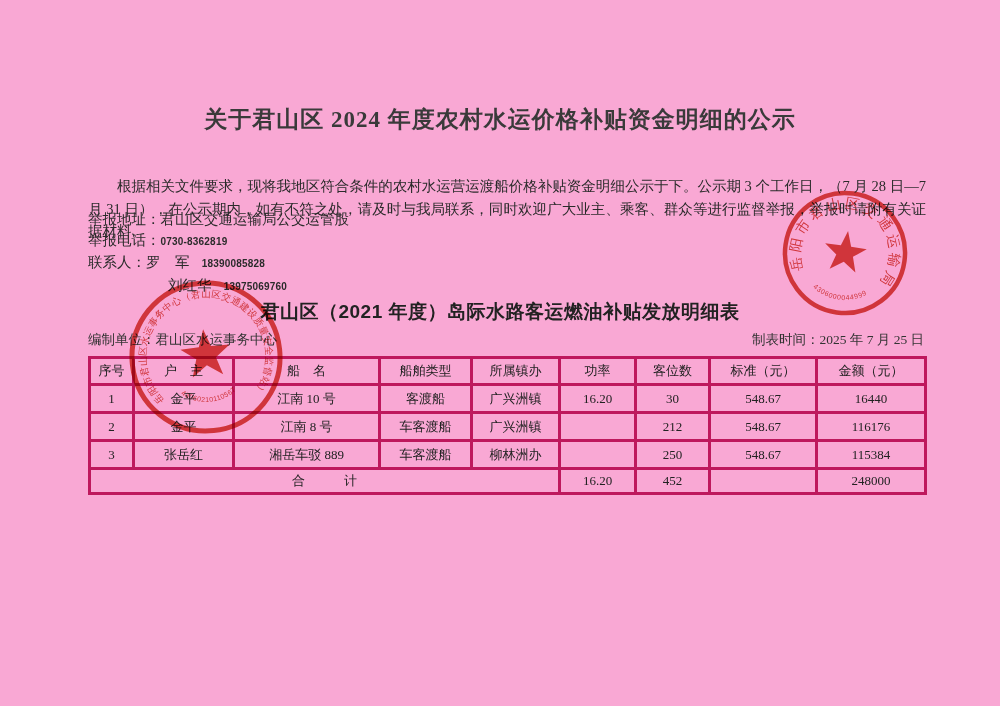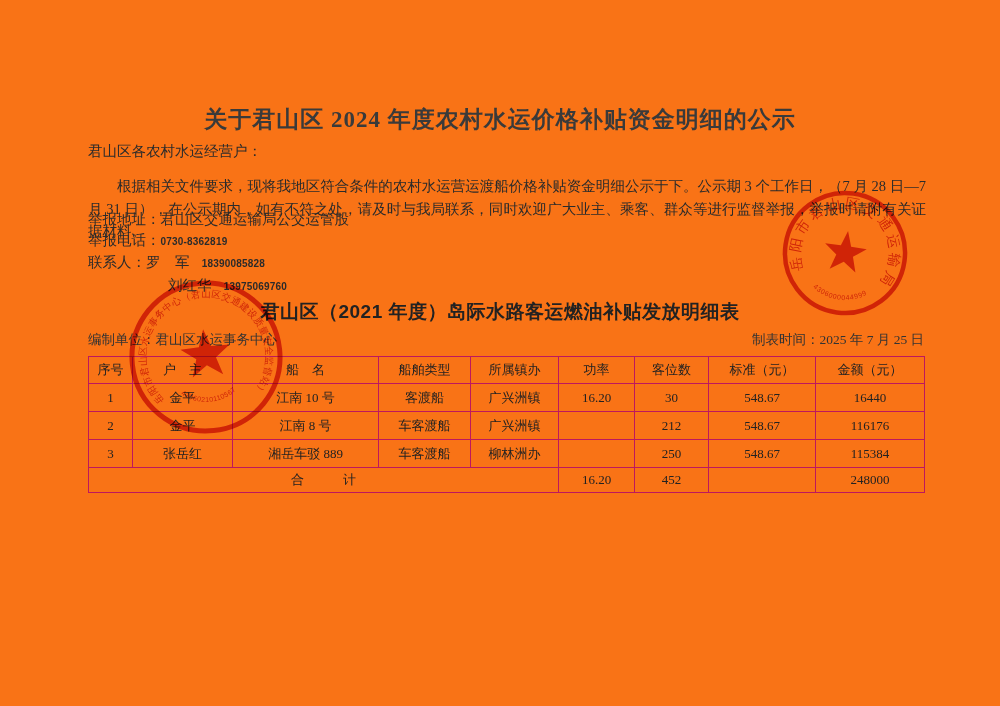--- a/index.html
+++ b/index.html
@@ -1,19 +1,19 @@
 <!DOCTYPE html>
 <html><head>
 <meta charset="utf-8">
 <style>
   * { margin:0; padding:0; box-sizing:border-box; }
   html,body { width:1000px; height:706px; background:#e9e9e9; }
   .page {
     position:relative; width:1000px; height:706px;
-    background:#f97316; overflow:hidden;
+    background:#f9a8d4; overflow:hidden;
     font-family:"Liberation Serif","DejaVu Serif",serif;
     color:#2b2b2b;
   }
   .doc-title {
     position:absolute; top:104px; left:0; width:100%;
     text-align:center; font-size:23px; font-weight:600;
     letter-spacing:1px; color:#3a3a3a;
   }
   .salutation { position:absolute; left:88px; top:142px; font-size:14.5px; }
   .body-par {
@@ -36,42 +36,41 @@
     position:absolute; top:331px; left:88px; width:836px;
     display:flex; justify-content:space-between;
     font-size:13.5px; color:#333;
   }
   table.subsidy {
     position:absolute; top:356px; left:88px; width:836px;
     border-collapse:collapse; table-layout:fixed;
     font-size:13px; color:#222; text-align:center;
   }
   table.subsidy th, table.subsidy td {
-    border:1px solid #be185d; font-weight:normal;
+    border:3px solid #be185d; font-weight:normal;
     padding:0 2px; overflow:hidden; white-space:nowrap;
   }
   table.subsidy thead th { height:27px; }
   table.subsidy tbody td { height:28px; }
   table.subsidy .total-row td { height:25px;margin-top:32px; }
   .stamp {
     position:absolute; mix-blend-mode:multiply; opacity:0.88;
     pointer-events:none;
   }
   .stamp-left { left:126px; top:277px; transform:rotate(-6deg); }
   .stamp-right { left:775px; top:183px; transform:rotate(8deg); }
   .stamp text { font-family:"Liberation Sans","DejaVu Sans",sans-serif; }
 </style>
 </head>
 <body>
 
 <div class="page">
 
   <div class="doc-title">关于君山区 2024 年度农村水运价格补贴资金明细的公示</div>
 
-  <div class="salutation">君山区各农村水运经营户：</div>
 
   <p class="body-par">根据相关文件要求，现将我地区符合条件的农村水运营运渡船价格补贴资金明细公示于下。公示期 3 个工作日，（7 月 28 日—7 月 31 日），在公示期内，如有不符之处，请及时与我局联系，同时欢迎广大业主、乘客、群众等进行监督举报，举报时请附有关证据材料。</p>
 
   <div class="report-block">
     <div class="report-line"><span>举报地址：</span><span>君山区交通运输局公交运管股</span></div>
     <div class="report-line"><span>举报电话：</span><span class="num">0730-8362819</span></div>
     <div class="report-line"><span>联系人：</span><span class="contact-name">罗　军</span> <span class="num">18390085828</span></div>
     <div class="report-line contact-row2"><span class="contact-name">刘红华</span> <span class="num">13975069760</span></div>
   </div>
 

